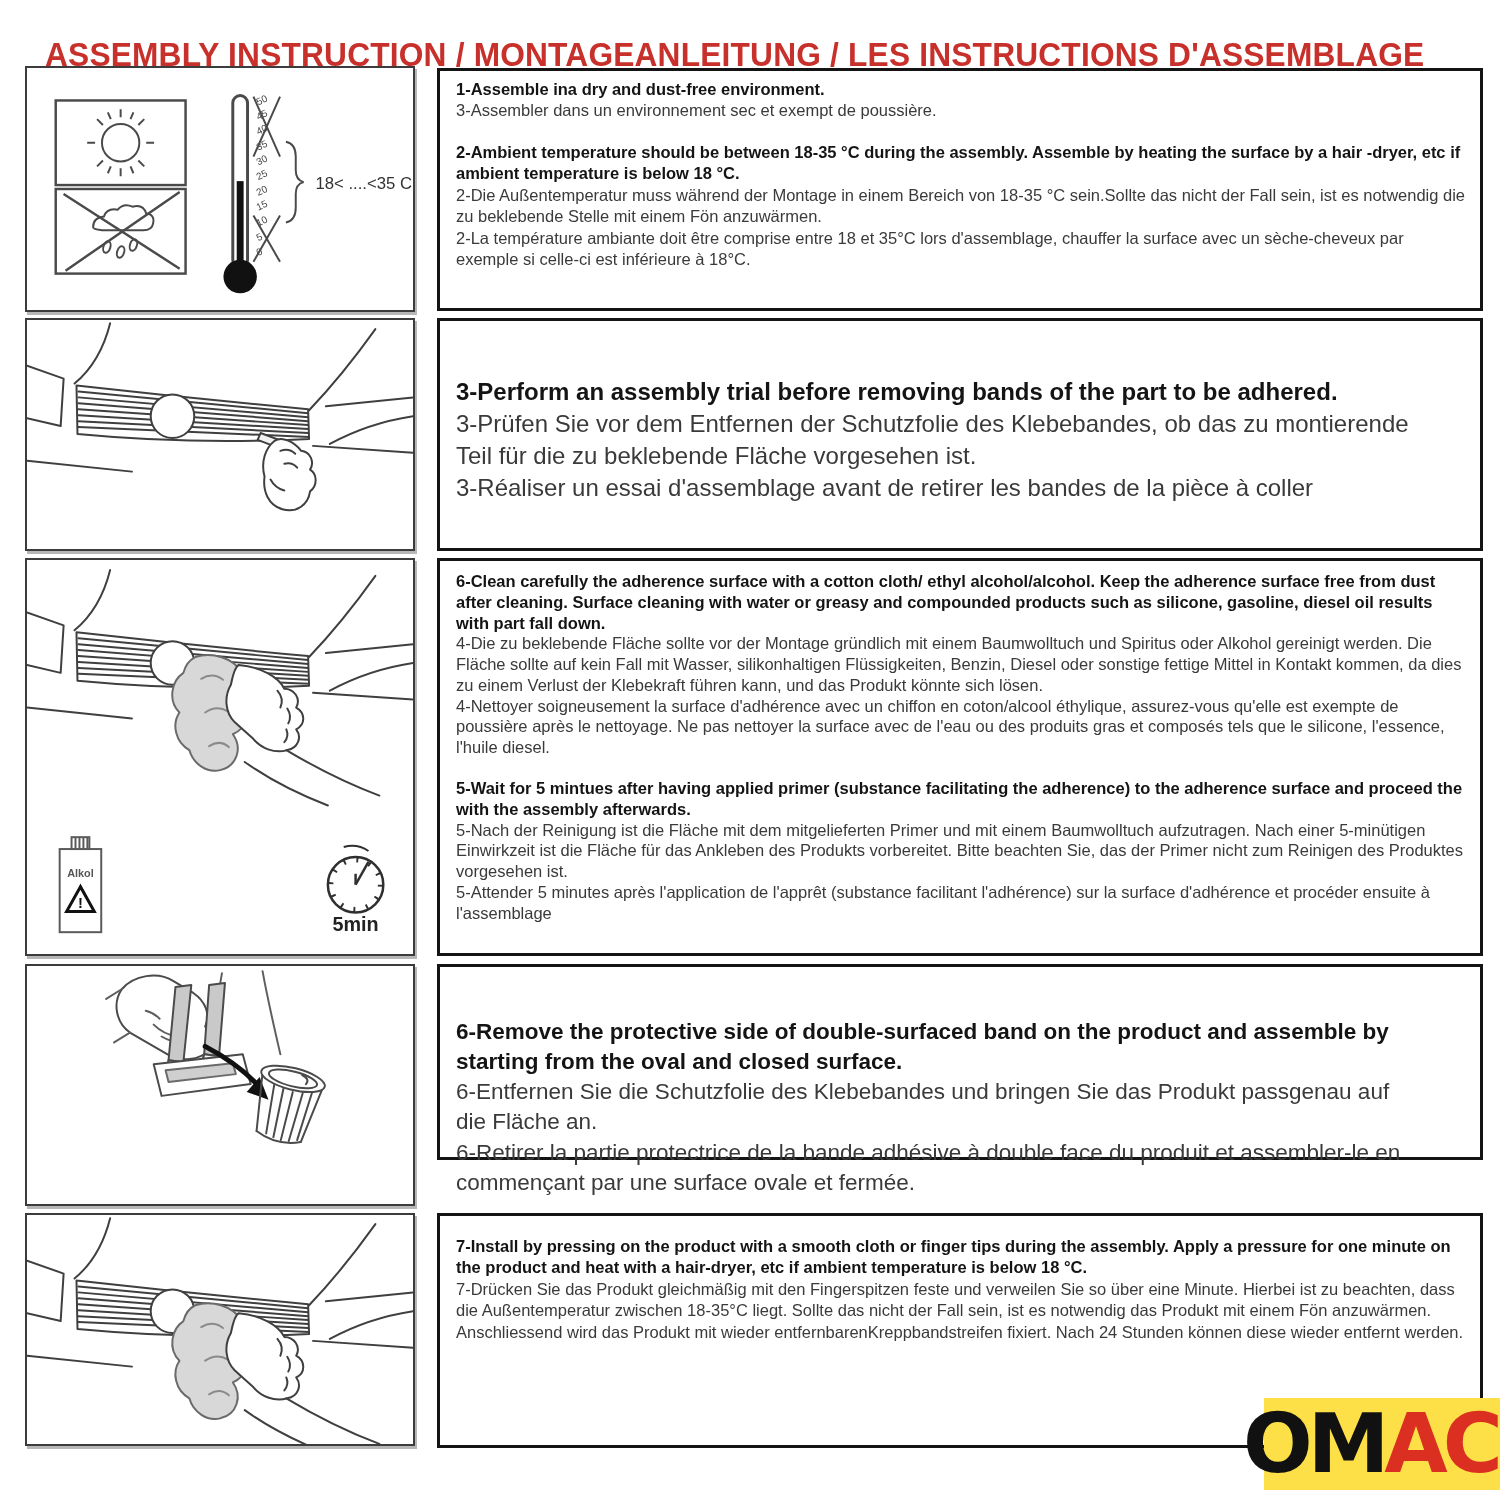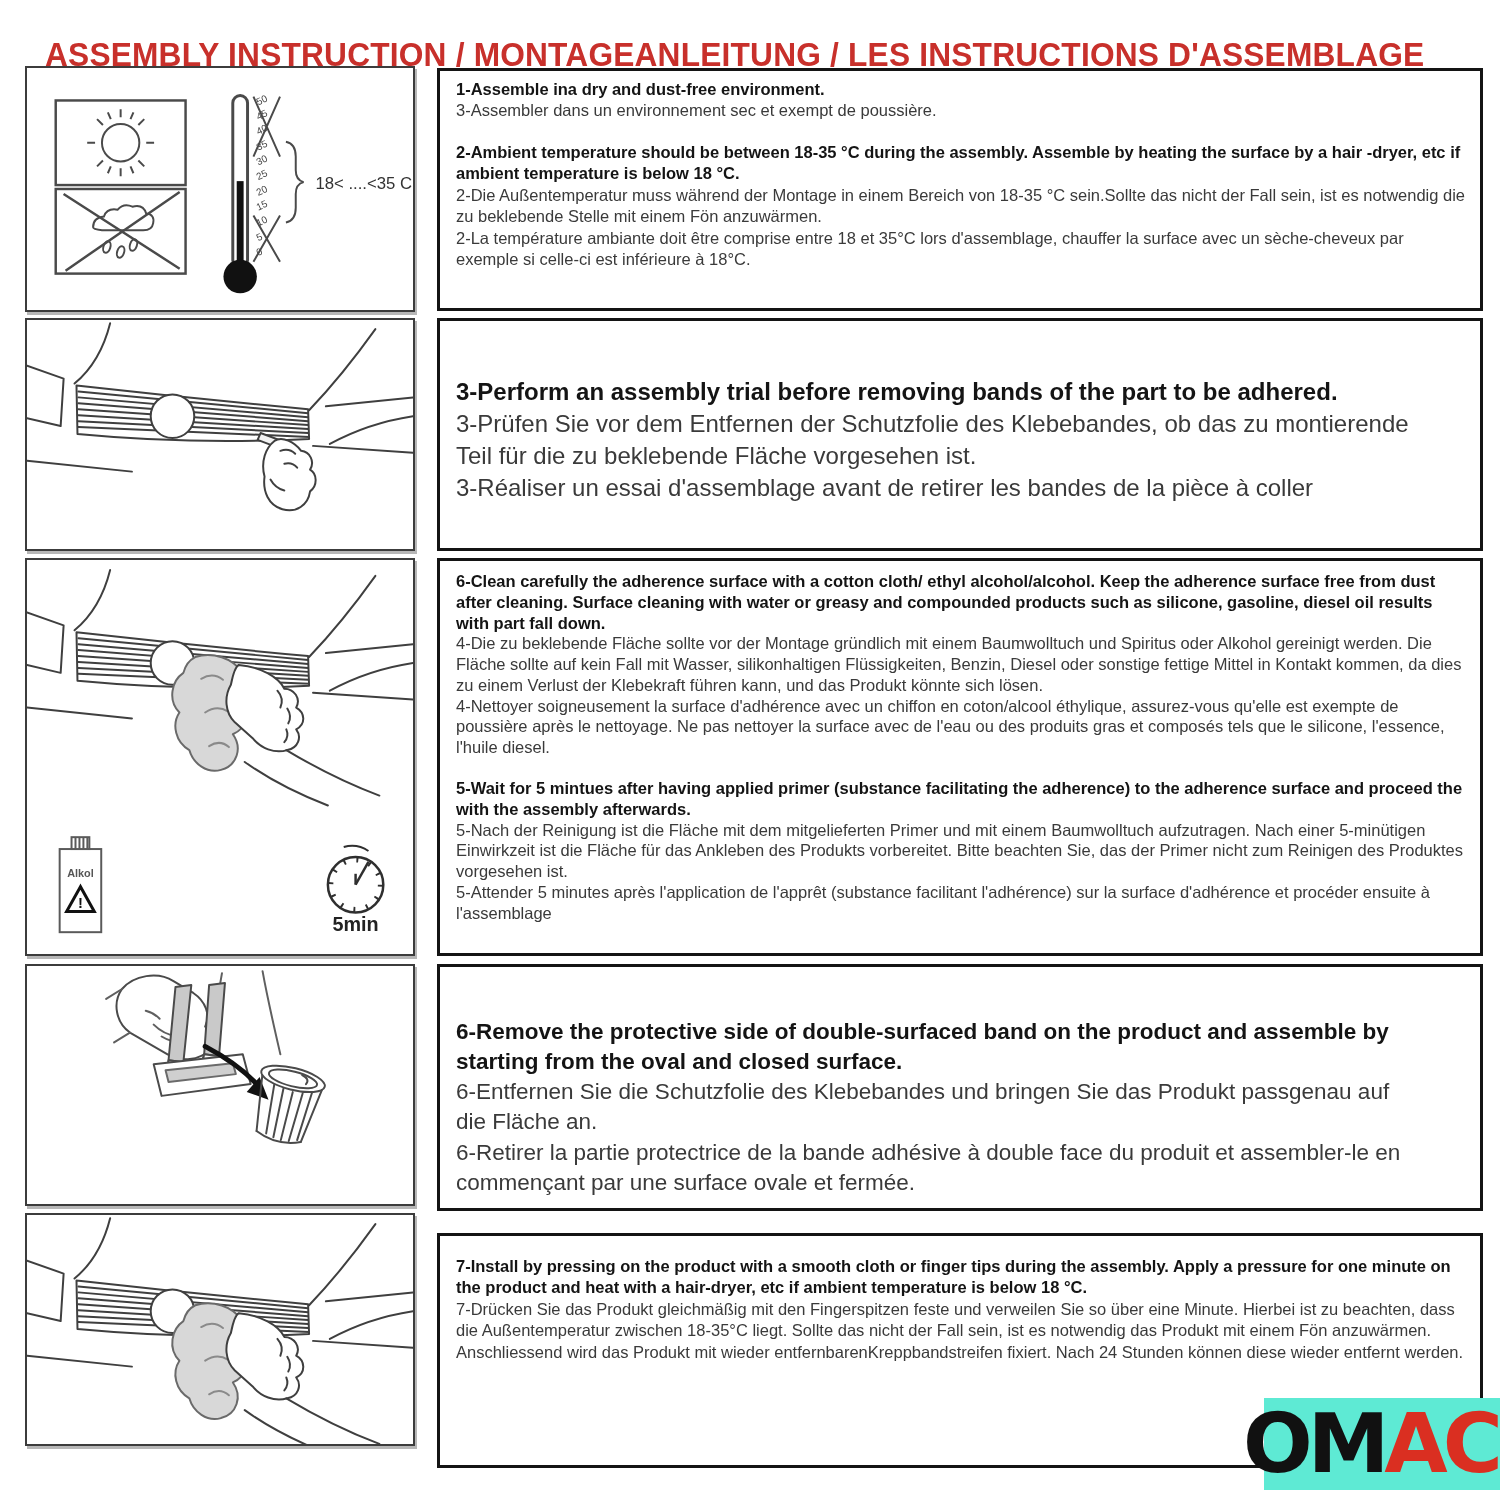--- a/index.html
+++ b/index.html
@@ -13,26 +13,26 @@
   #il1{top:66px;height:246px;}
   #il2{top:318px;height:233px;}
   #il3{top:558px;height:398px;}
   #il4{top:964px;height:242px;}
   #il5{top:1213px;height:233px;}
   .tbox{position:absolute;left:437px;width:1046px;background:#fff;border:3px solid #141414;
         box-sizing:border-box;}
   #tb1{top:68px;height:243px;padding:8px 14px 2px 16px;font-size:16.5px;line-height:1.3;}
   #tb2{top:318px;height:233px;padding:55px 40px 28px 16px;font-size:24px;line-height:1.34;}
   #tb3{top:558px;height:398px;padding:10px 12px 6px 16px;font-size:16.5px;line-height:1.26;}
-  #tb4{top:964px;height:247px;padding:50px 60px 8px 16px;font-size:22.5px;line-height:1.34;}
-  #tb5{top:1213px;height:235px;padding:20px 14px 6px 16px;font-size:16.5px;line-height:1.3;margin-top:20px;}
+  #tb4{top:964px;height:196px;padding:50px 60px 8px 16px;font-size:22.5px;line-height:1.34;}
+  #tb5{top:1213px;height:235px;padding:20px 14px 6px 16px;font-size:16.5px;line-height:1.3;}
   .tbox p{margin:0;color:#3a3a3a;}
   .tbox p.b{font-weight:bold;color:#141414;}
   .gap{margin-top:20px !important;}
-  .logo{position:absolute;top:1398px;right:0;width:236px;height:92px;background:#5eead4;z-index:5;
+  .logo{position:absolute;top:1398px;right:0;width:236px;height:92px;background:#fde047;z-index:5;
         display:flex;align-items:center;justify-content:flex-end;
         font-family:"DejaVu Sans", sans-serif;font-weight:bold;font-size:82px;
         letter-spacing:-5px;line-height:1;padding-right:2px;box-sizing:border-box;}
   .logo .blk{color:#111;}
   .logo .red{color:#da2f21;}
   svg text{font-family:"Liberation Sans", sans-serif;}
 </style>
 </head>
 <body>
 

